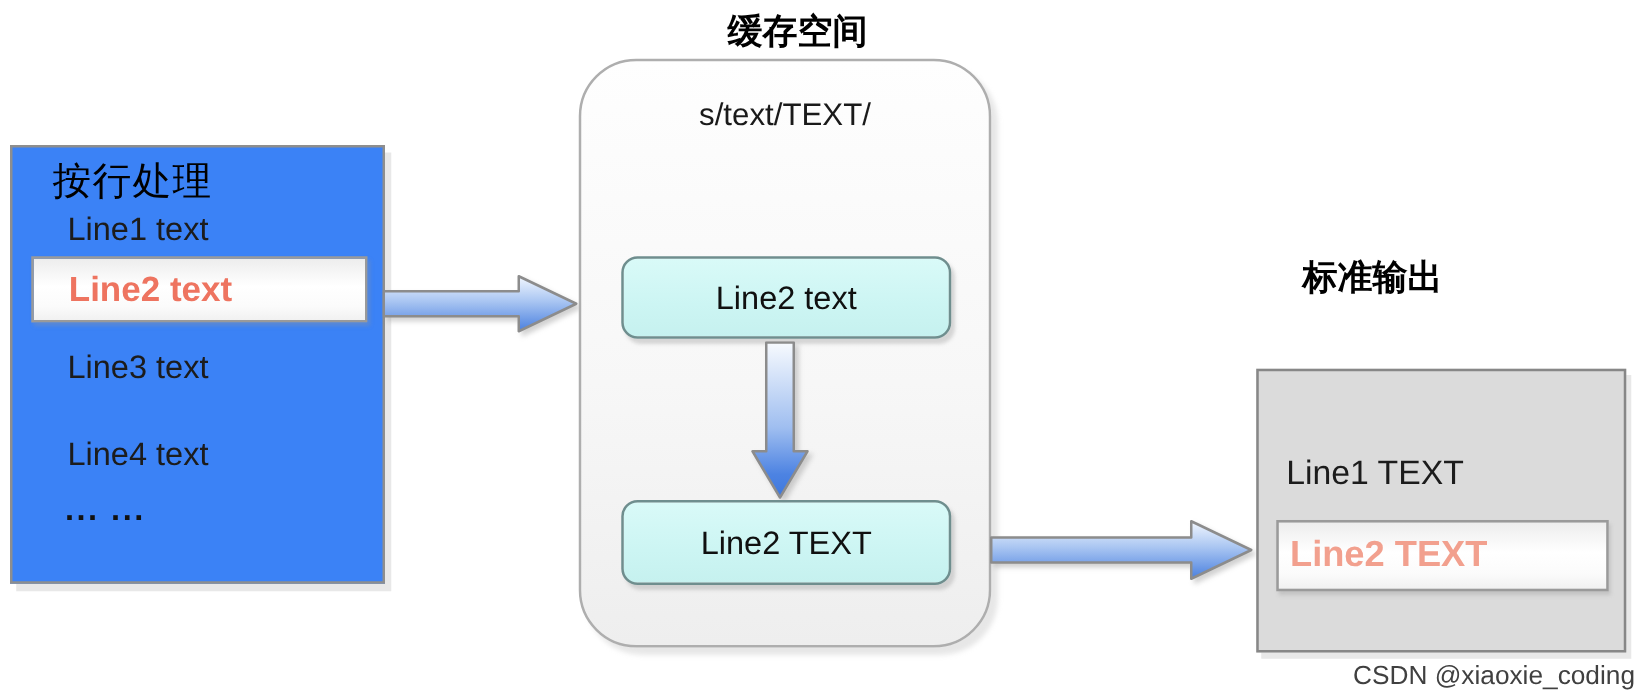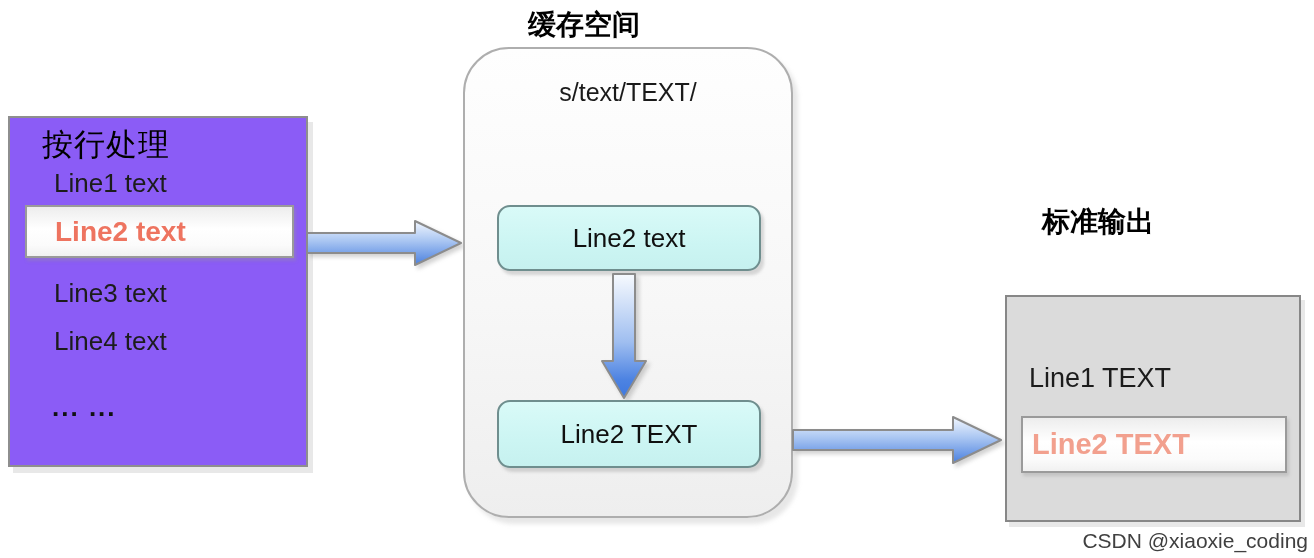--- a/index.html
+++ b/index.html
@@ -10,21 +10,21 @@
     height: 558px;
     background: #ffffff;
     font-family: "Liberation Sans", sans-serif;
     overflow: hidden;
   }
   .abs { position: absolute; }
 
   
   .input-box {
     left: 8px; top: 116px; width: 300px; height: 351px;
-    background: #8b5cf6;
+    background: #3b82f6;
     border: 2px solid #8e8e8e;
     box-shadow: 5px 6px 0 rgba(190,190,190,0.35);
   }
   .input-title {
     left: 32px; top: 6px;
     font-size: 31px; color: #000; letter-spacing: 1px;
     white-space: nowrap;
   }
   .plain-line {
     left: 44px;
@@ -47,20 +47,21 @@
   }
   .dots-line {
     left: 42px; top: 274px;
     font-size: 26px; font-weight: bold; color: #111;
     letter-spacing: 2px; white-space: nowrap;
   }
 
   
   .buffer-label {
     left: 528px; top: 6px; width: 220px;
+    text-align: center;
     font-size: 28px; font-weight: bold; color: #000;
     white-space: nowrap;
   }
   .buffer-box {
     left: 463px; top: 47px; width: 330px; height: 471px;
     background: linear-gradient(180deg, #fefefe 0%, #f7f7f7 55%, #eeeeee 100%);
     border: 2px solid #aeaeae;
     border-radius: 46px;
     box-shadow: 5px 6px 4px rgba(185,185,185,0.35);
   }
@@ -125,21 +126,21 @@
 
 <div class="canvas">
 
   <div class="abs input-box">
     <div class="abs input-title">按行处理</div>
     <div class="abs plain-line" style="top:50px;">Line1 text</div>
     <div class="abs hl-box hl-box-input">
       <span class="hl-text-strong">Line2 text</span>
     </div>
     <div class="abs plain-line" style="top:160px;">Line3 text</div>
-    <div class="abs plain-line" style="top:208px;">Line4 text</div>
+    <div class="abs plain-line" style="top:230px;">Line4 text</div>
     <div class="abs dots-line">... ...</div>
   </div>
 
   <svg class="arrow-svg" style="left:306px; top:219px;" width="158" height="48" viewBox="0 0 158 48">
     <defs>
       <linearGradient id="agrad1" x1="0" y1="0" x2="0" y2="1">
         <stop offset="0%" stop-color="#f2f7fe"></stop>
         <stop offset="45%" stop-color="#aac6f2"></stop>
         <stop offset="100%" stop-color="#4a80df"></stop>
       </linearGradient>

